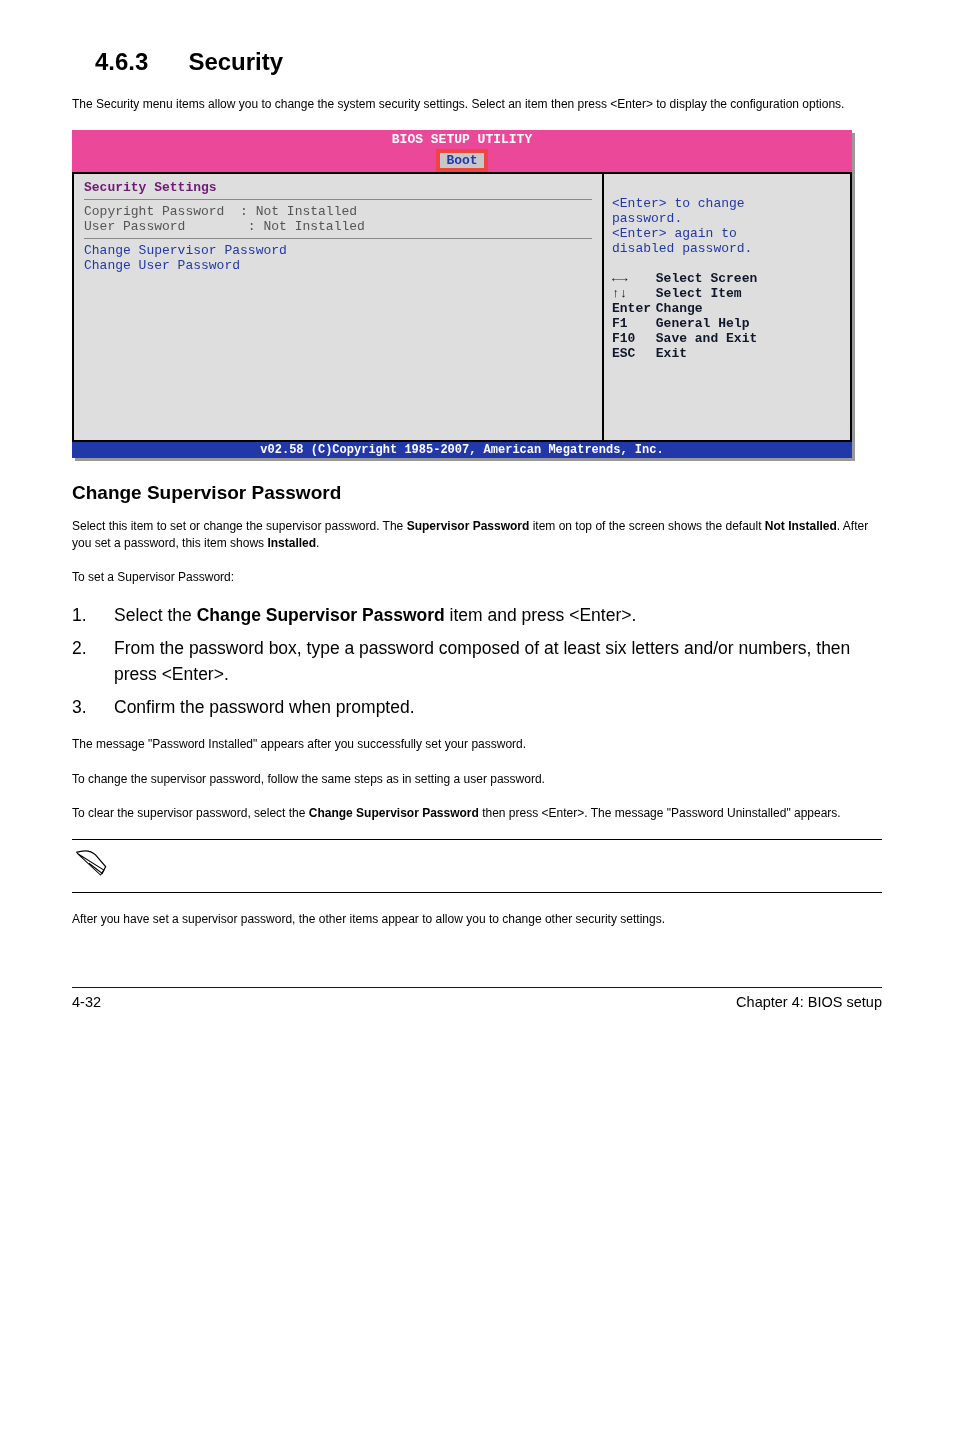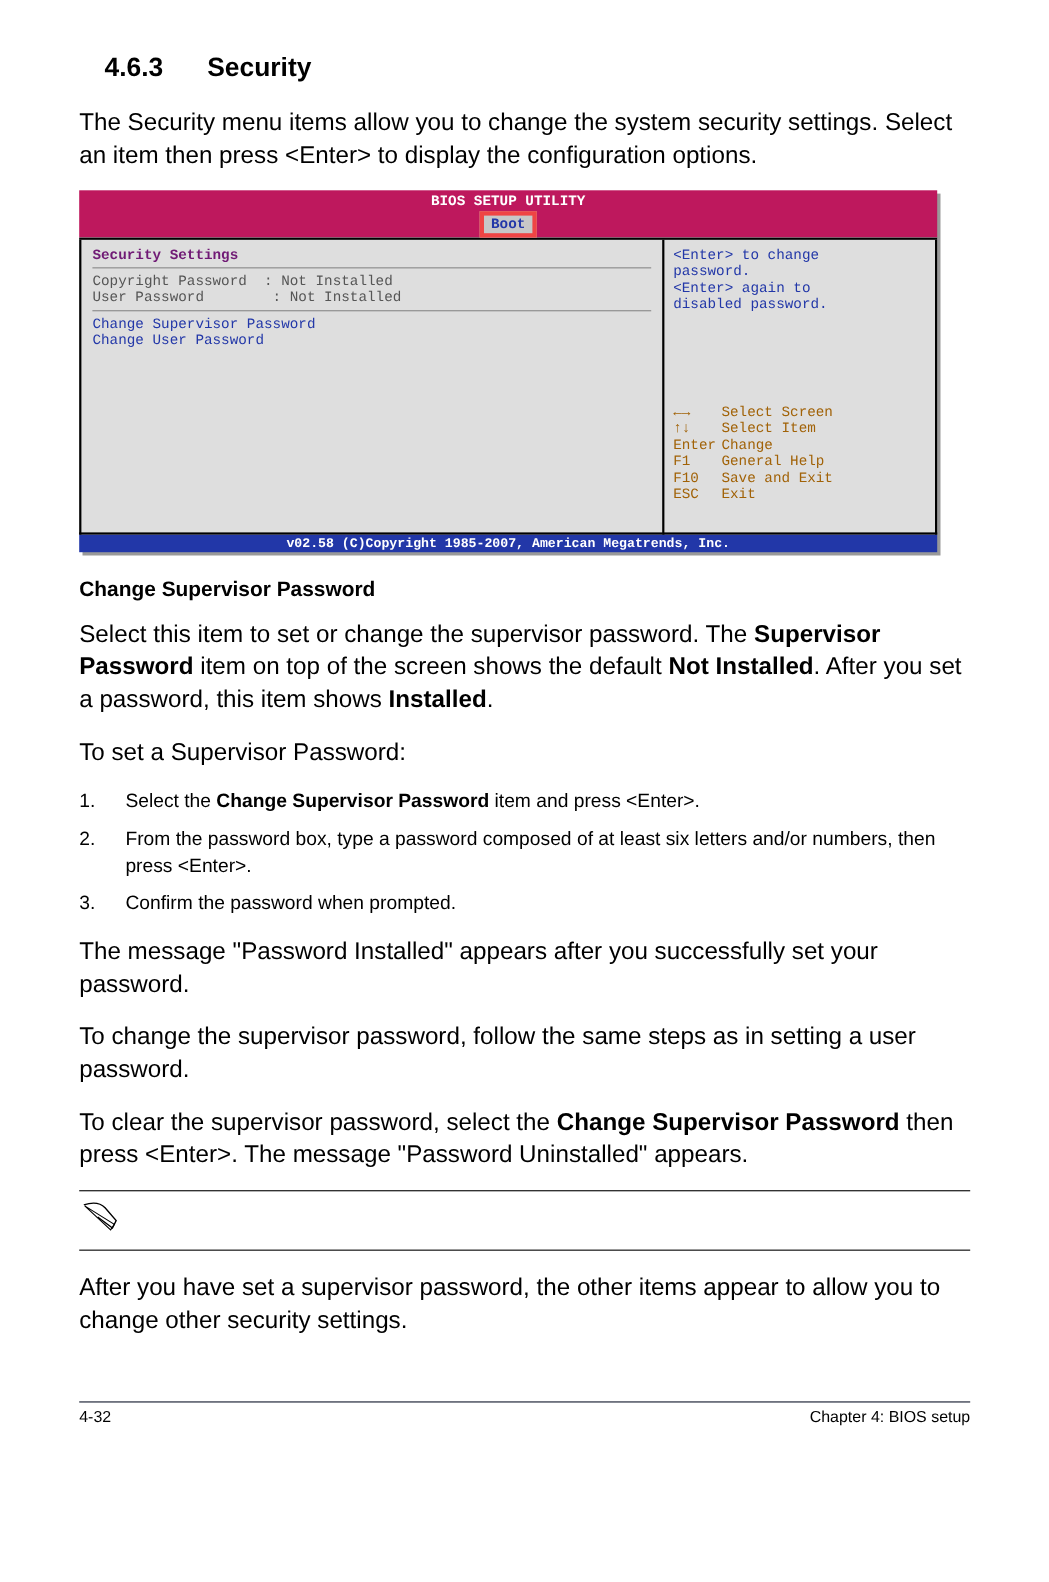--- a/index.html
+++ b/index.html
@@ -17,31 +17,31 @@
     font-size: 24px;
     font-weight: bold;
     margin: 0 0 20px 0;
   }
   h1.section-num .num {
     display: inline-block;
     margin-right: 40px;
     margin-left: 23px;
   }
   .body-text {
-    font-size: 22px;
+    font-size: 12px;
     line-height: 1.35;
     margin: 0 0 18px 0;
   }
   .bios-box {
     width: 780px;
     margin: 0 0 24px 0;
     box-shadow: 3px 3px 0 rgba(0,0,0,0.4);
   }
   .bios-header {
-    background: #be185d;
+    background: #ec4899;
     color: #fff;
     font-family: "Courier New", monospace;
     font-size: 13px;
     font-weight: bold;
     text-align: center;
     padding: 2px 0 0 0;
     line-height: 1.2;
   }
   .boot-tab {
     display: inline-block;
@@ -81,32 +81,31 @@
     white-space: pre;
   }
   .bios-left .blue-item {
     color: #2237a8;
     white-space: pre;
   }
   .bios-right {
     width: 230px;
     border: 2px solid #000;
     border-top: none;
-    padding: 6px 8px;
+    padding: 22px 8px;
     color: #2237a8;
     display: flex;
     flex-direction: column;
-    justify-content: space-between;
   }
   .bios-right .help-top {
     white-space: pre-wrap;
   }
   .bios-right .help-bot {
-    color: #a16207;
-    font-weight: normal;
+    color: #0f172a;
+    font-weight: bold;
     white-space: pre;
     padding-bottom: 6px;
   }
   .bios-right .help-bot .arrows {
     display: inline-block;
     width: 36px;
   }
   .bios-footer {
     background: #2237a8;
     color: #fff;

